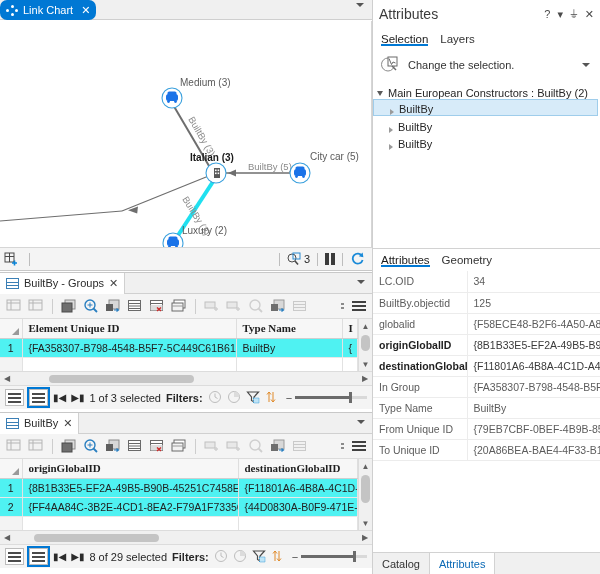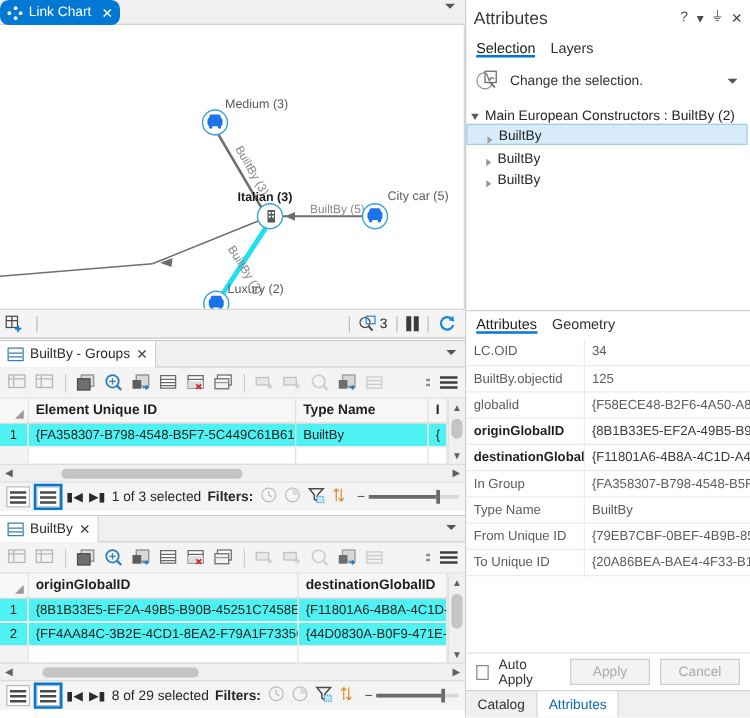--- a/index.html
+++ b/index.html
@@ -73,21 +73,21 @@
   .tp-toolbar { height:25px; background:#f4f4f4; border-bottom:1px solid #dcdcdc;
      display:flex; align-items:center; padding:0 4px; gap:2px; }
   .tbtn { width:20px;height:20px; display:flex;align-items:center;justify-content:center; }
   .tsep { width:1px;height:15px;background:#cdcdcd;margin:0 4px; }
   .hamb { display:flex;flex-direction:column;gap:2px;margin-left:2px; }
   .hamb span{display:block;width:14px;height:2px;background:#404040;}
 
   
   .tbl { width:100%; border-collapse:collapse; table-layout:fixed; }
   .tbl th { background:#f7f7f7; border-right:1px solid #dedede; border-bottom:1px solid #cfcfcf;
-     font-size:11px; font-weight:bold; color:#1f1f1f; text-align:left; padding:3px 6px; height:19px;}
+     font-size:11px; font-weight:bold; color:#1f1f1f; text-align:left; padding:3px 6px; height:19px;font-family:Liberation Serif, serif;}
   .tbl td { border-right:1px solid #e2e2e2; border-bottom:1px solid #e8e8e8;
      font-size:10.5px; padding:2px 6px; height:19px; white-space:nowrap; overflow:hidden; color:#222; }
   .rowhdr { width:22px; background:#f3f3f3; text-align:center; color:#3c3c3c; font-size:10px;
      border-right:1px solid #cfcfcf; }
   .selrow td { background:#4ff2f2; }
   .cornerbox { width:22px; background:#f7f7f7; position:relative; }
   .cornerbox::after{content:"";position:absolute;right:3px;bottom:3px;border-left:7px solid transparent;border-bottom:7px solid #9a9a9a;}
 
   .tp-gridwrap { position:relative; background:#fff; overflow:hidden; }
   .vscroll { position:absolute; right:0; top:0; width:14px; bottom:0; background:#f0f0f0;
@@ -763,26 +763,19 @@
               <td class="v">{79EB7CBF-0BEF-4B9B-857։</td>
             </tr>
           <tr>
               <td class="k">To Unique ID</td>
               <td class="v">{20A86BEA-BAE4-4F33-B10</td>
             </tr>
         </tbody>
       </table>
     </div>
 
-    <div class="rp-footer">
-      <span class="cbx"></span>
-      <span>Auto Apply</span>
-      <span style="flex:1"></span>
-      <span class="btn">Apply</span>
-      <span class="btn">Cancel</span>
-    </div>
 
     <div class="rp-bottomtabs">
       <span class="bt">Catalog</span>
       <span class="bt active">Attributes</span>
     </div>
   </div>
 </div>
 
 </body></html>

